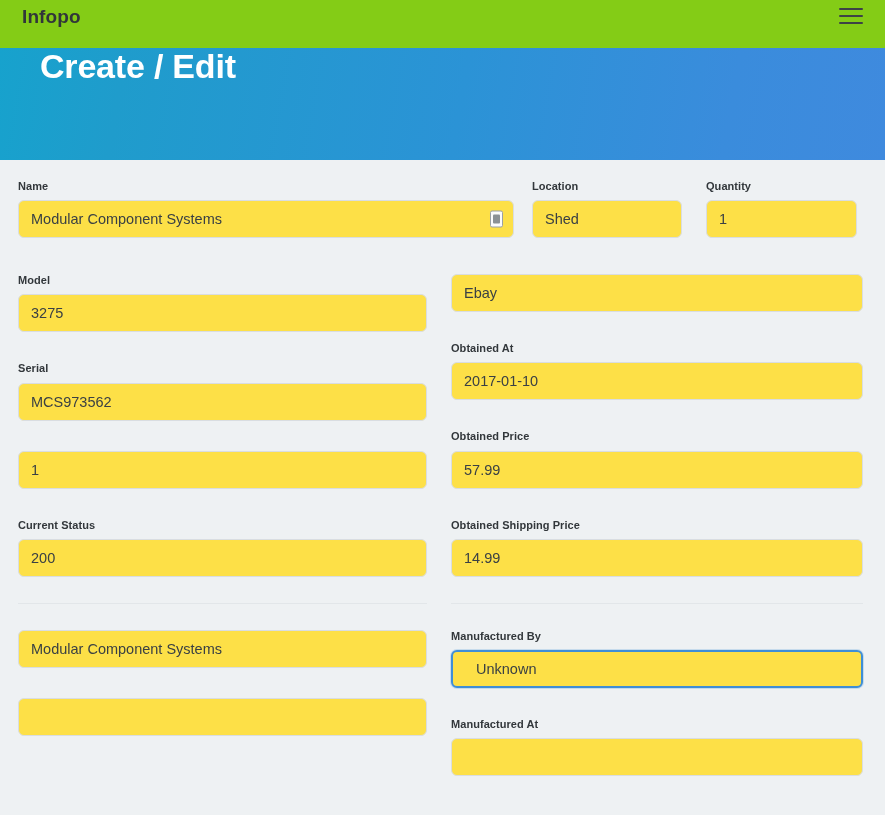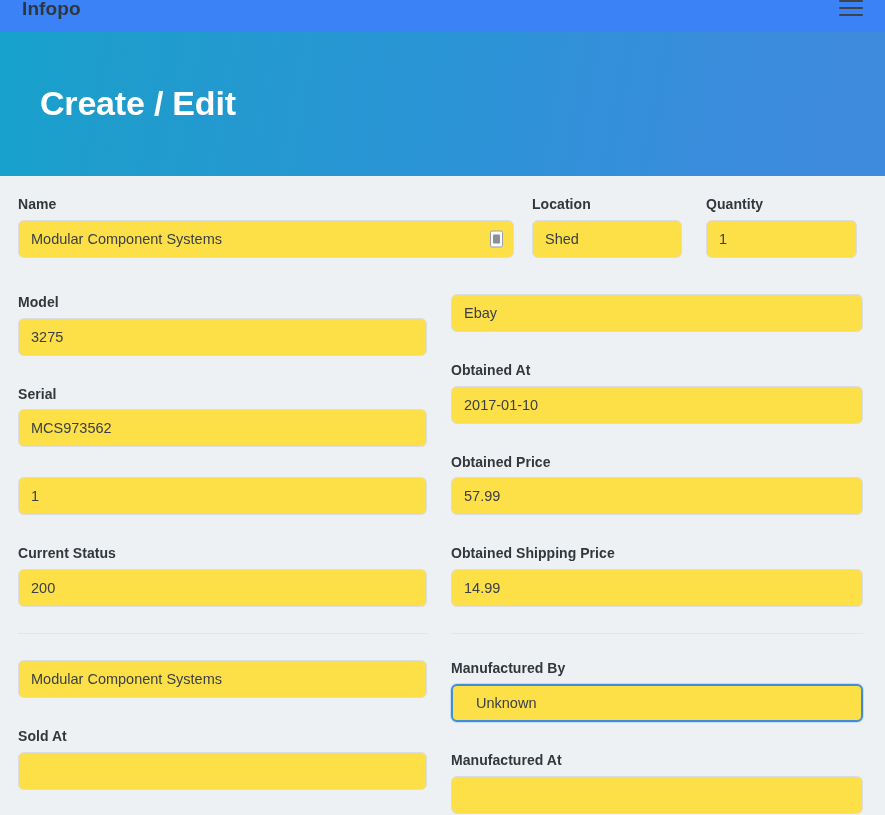--- a/index.html
+++ b/index.html
@@ -12,22 +12,22 @@
 
   body {
     background: #eef1f3;
     font-family: "Liberation Sans", sans-serif;
     color: #2f3437;
     -webkit-font-smoothing: antialiased;
   }
 
   
   .navbar {
-    height: 32px;
-    background: #3b82f6;
+    height: 48px;
+    background: #84cc16;
     display: flex;
     align-items: center;
     justify-content: space-between;
     padding: 0 20px 16px 22px;
     position: relative;
   }
   .brand {
     font-size: 19px;
     font-weight: 600;
     color: #31363a;
@@ -47,24 +47,23 @@
   .hamburger span {
     display: block;
     height: 2px;
     width: 24px;
     background: #3d4346;
     border-radius: 1px;
   }
 
   
   .hero {
-    height: 144px;
+    height: 112px;
     background: linear-gradient(100deg, #17a2cd 0%, #1f9ccc 14%, #2b93d6 52%, #3a8cdc 82%, #3f8ade 100%);
     display: flex;
-    align-items: center;
     padding: 0 40px;
   }
   .hero-title {
     color: #ffffff;
     font-size: 34px;
     font-weight: 700;
     letter-spacing: -0.2px;
     line-height: 1.1;
   }
 
@@ -76,21 +75,21 @@
   .row {
     display: flex;
   }
 
   .field {
     margin-bottom: 0;
   }
 
   label.field-label {
     display: block;
-    font-size: 14px;
+    font-size: 11px;
     font-weight: 700;
     color: #32373b;
     letter-spacing: .05px;
     margin-bottom: 7px;
     line-height: 1.2;
   }
 
   .input-wrap {
     position: relative;
   }
@@ -262,21 +261,20 @@
 
   <div class="sec-three">
 
     <div class="col-left stack">
 
       <div class="field">
         <input class="textbox" type="text" value="Modular Component Systems" style="">
       </div>
 
       <div class="field">
-        <label class="field-label">Sold At</label>
         <input class="textbox" type="text" value="" style="">
       </div>
 
     </div>
 
     <div class="col-right stack">
 
       <div class="field">
         <label class="field-label">Manufactured By</label>
         <input class="textbox focused" type="text" value="Unknown" style="">

